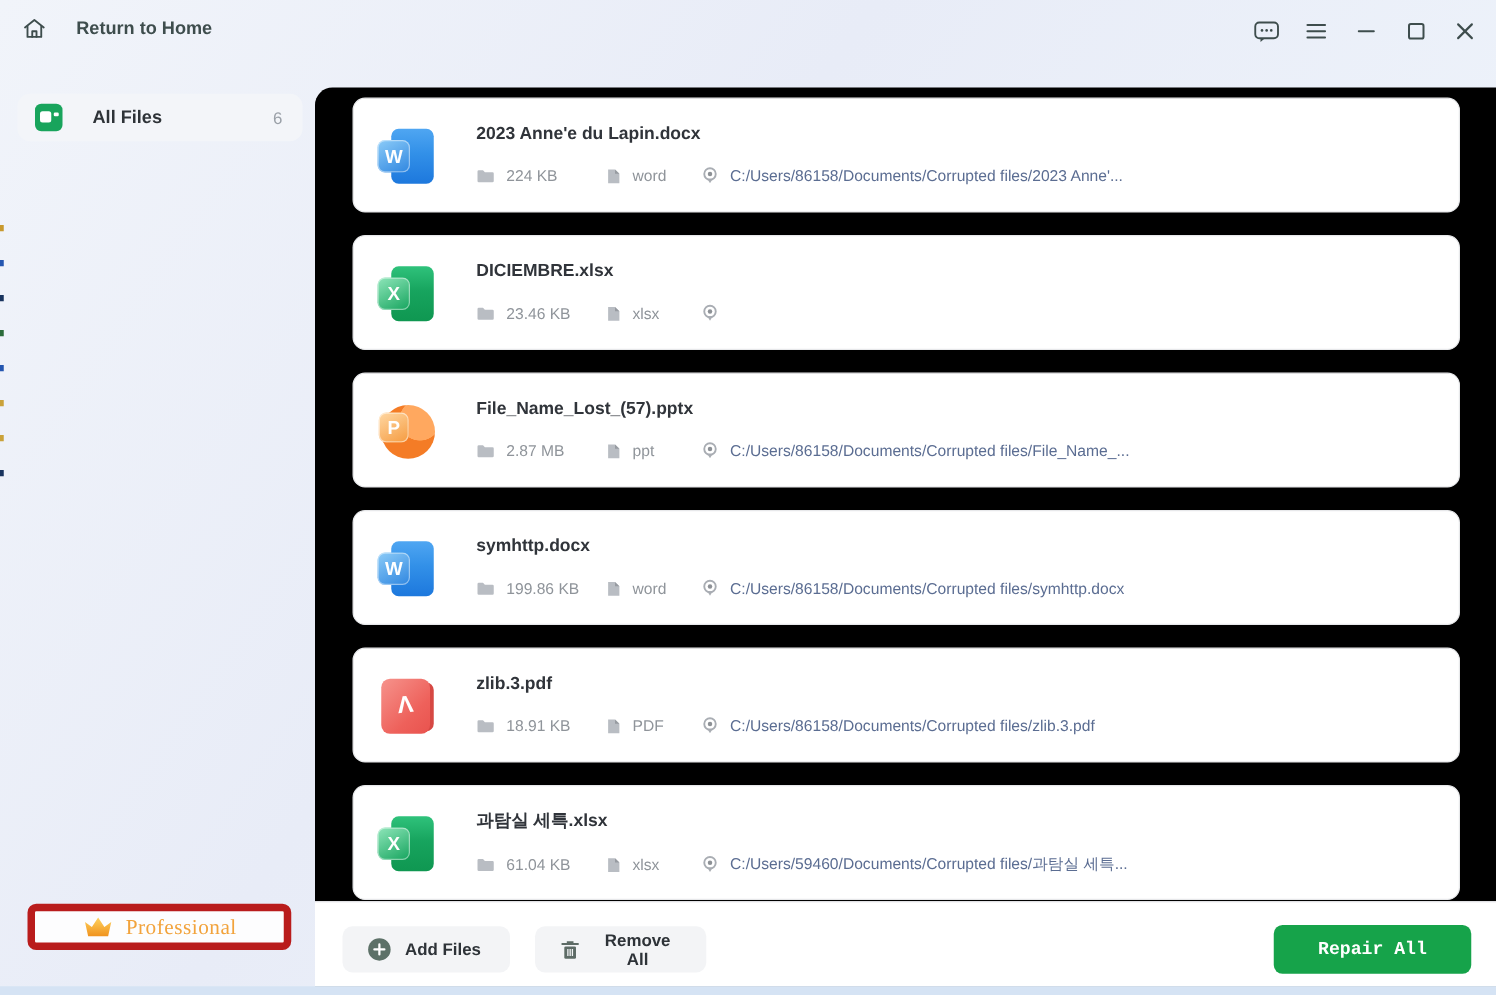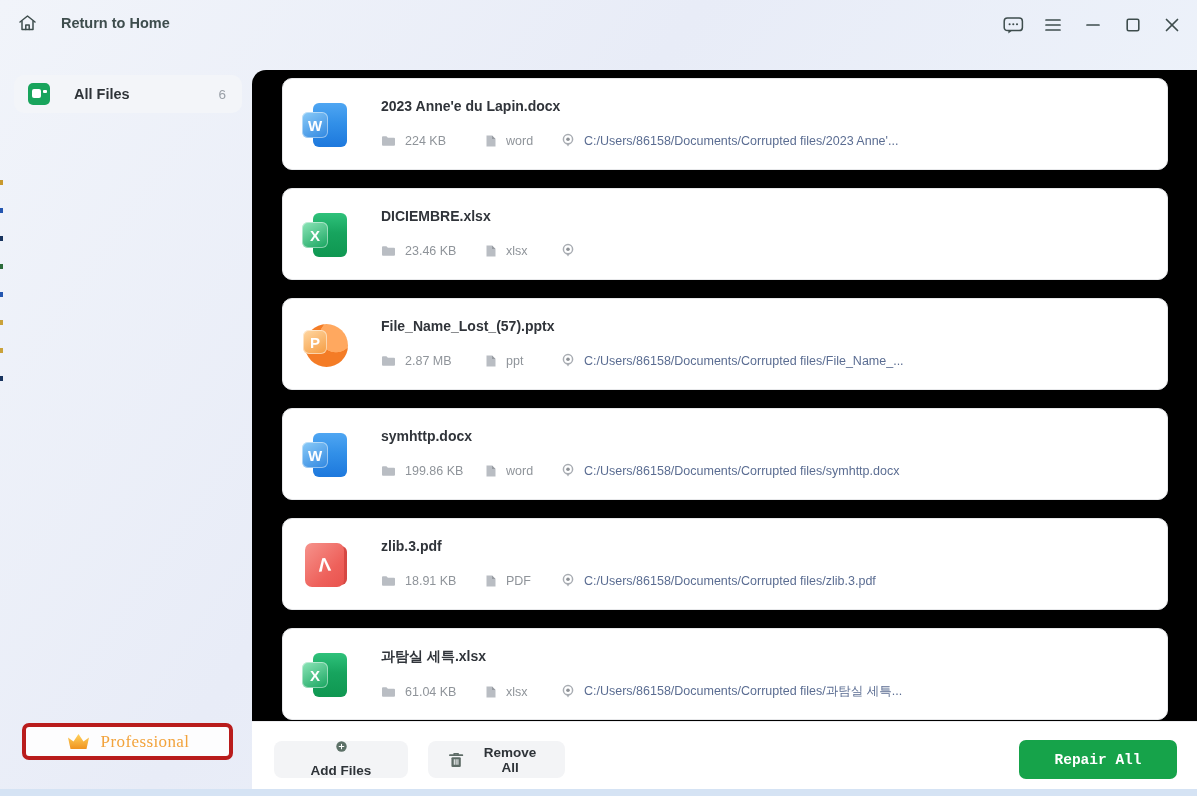--- a/index.html
+++ b/index.html
@@ -20,21 +20,21 @@
   
   .sidebar-item { position:absolute; left:14px; top:75px; width:228px; height:38px;
     background:#f3f5f9; border-radius:10px; display:flex; align-items:center; padding:0 16px 0 14px; cursor:pointer; }
   .allfiles-ic { width:22px; height:22px; border-radius:5px; background:#18a45c; position:relative; flex:0 0 auto; }
   .allfiles-ic::before { content:""; position:absolute; left:4px; top:6px; width:9px; height:9px; background:#fff; border-radius:2px; }
   .allfiles-ic::after { content:""; position:absolute; left:15px; top:7px; width:4px; height:3px; background:#fff; border-radius:1px; }
   .sidebar-item .lbl { margin-left:24px; font-size:14.5px; font-weight:700; color:#2e3338; flex:1; }
   .sidebar-item .cnt { font-size:13.5px; color:#9aa0a8; }
 
   .pro-btn { position:absolute; left:22px; top:723px; width:211px; height:37px; background:#fdfdfe;
-    border:4px solid #b91c1c; border-radius:7px; display:flex; align-items:center; justify-content:center; gap:10px; cursor:pointer; }
+    border:6px solid #b91c1c; border-radius:7px; display:flex; align-items:center; justify-content:center; gap:10px; cursor:pointer; }
   .pro-btn span { font-family:"Liberation Serif", serif; font-size:17px; color:#f2a33c; letter-spacing:.4px; }
 
   
   .main { position:absolute; left:252px; top:70px; right:0; bottom:7px; background:#000000; border-top-left-radius:14px; }
   .filelist { position:absolute; left:0; top:0; right:0; height:652px; padding:8px 29px 0 30px; overflow:hidden; }
 
   .card { position:relative; width:100%; height:92px; border:1px solid #e7e8ea; border-radius:10px; background:#fff; margin-bottom:18px; cursor:pointer; }
   .fileicon { position:absolute; left:18px; top:22px; width:48px; height:48px; }
   .fileicon .back, .fileicon .badge { position:absolute; }
   .fileicon .badge { display:flex; align-items:center; justify-content:center; }
@@ -59,21 +59,21 @@
   .group { display:flex; align-items:center; gap:9px; }
   .g-size { width:103px; }
   .g-type { width:77px; }
   .g-path .path { color:#5b6d92; white-space:nowrap; }
   .mi { display:flex; align-items:center; }
 
   
   .footer { position:absolute; left:0; right:0; bottom:0; height:68px; border-top:1px solid #ececef; background:#fff; }
   .btn-light { position:absolute; top:19px; height:37px; background:#f3f4f6; border:none; border-radius:8px;
     display:flex; align-items:center; gap:11px; padding:0 20px; font-family:inherit; font-size:13.5px; font-weight:700; color:#2e3338; cursor:pointer; }
-  .btn-add { left:22px; width:134px;flex-direction:column; }
+  .btn-add { left:22px; width:134px; }
   .btn-remove { left:176px; width:137px; }
   .btn-repair { position:absolute; right:20px; top:18px; width:158px; height:39px; background:#16a34a; border:none; border-radius:7px;
     color:#fff; font-family:Liberation Mono, monospace; font-size:14.5px; font-weight:700; cursor:pointer; }
 
   .bottom-edge { position:absolute; left:0; right:0; bottom:0; height:7px; background:#d5e3f4; }
 
   
   .artifacts { position:absolute; left:0; top:180px; width:4px; height:230px; }
   .artifacts i { position:absolute; left:0; width:3px; height:5px; display:block; }
 </style>
@@ -377,21 +377,21 @@
               <span>xlsx</span>
             </span>
           <span class="group g-path">
               <span class="mi">
                 <svg width="14" height="15" viewBox="0 0 14 15">
                   <circle cx="7" cy="6.2" r="4.6" fill="none" stroke="#a9adb3" stroke-width="1.5"></circle>
                   <circle cx="7" cy="6.2" r="1.8" fill="#8d9196"></circle>
                   <path d="M4.8 10 L7 13.6 L9.2 10 Z" fill="#a9adb3"></path>
                 </svg>
               </span>
-              <span class="path">C:/Users/86158/Documents/Corrupted files/과탐실 세특...</span>
+              <span class="path">C:/Users/59460/Documents/Corrupted files/과탐실 세특...</span>
             </span>
         </div>
       </div>
     </div>
 
   </div>
 
   <div class="footer">
     <button class="btn-light btn-add">
       <svg width="19" height="19" viewBox="0 0 19 19">

